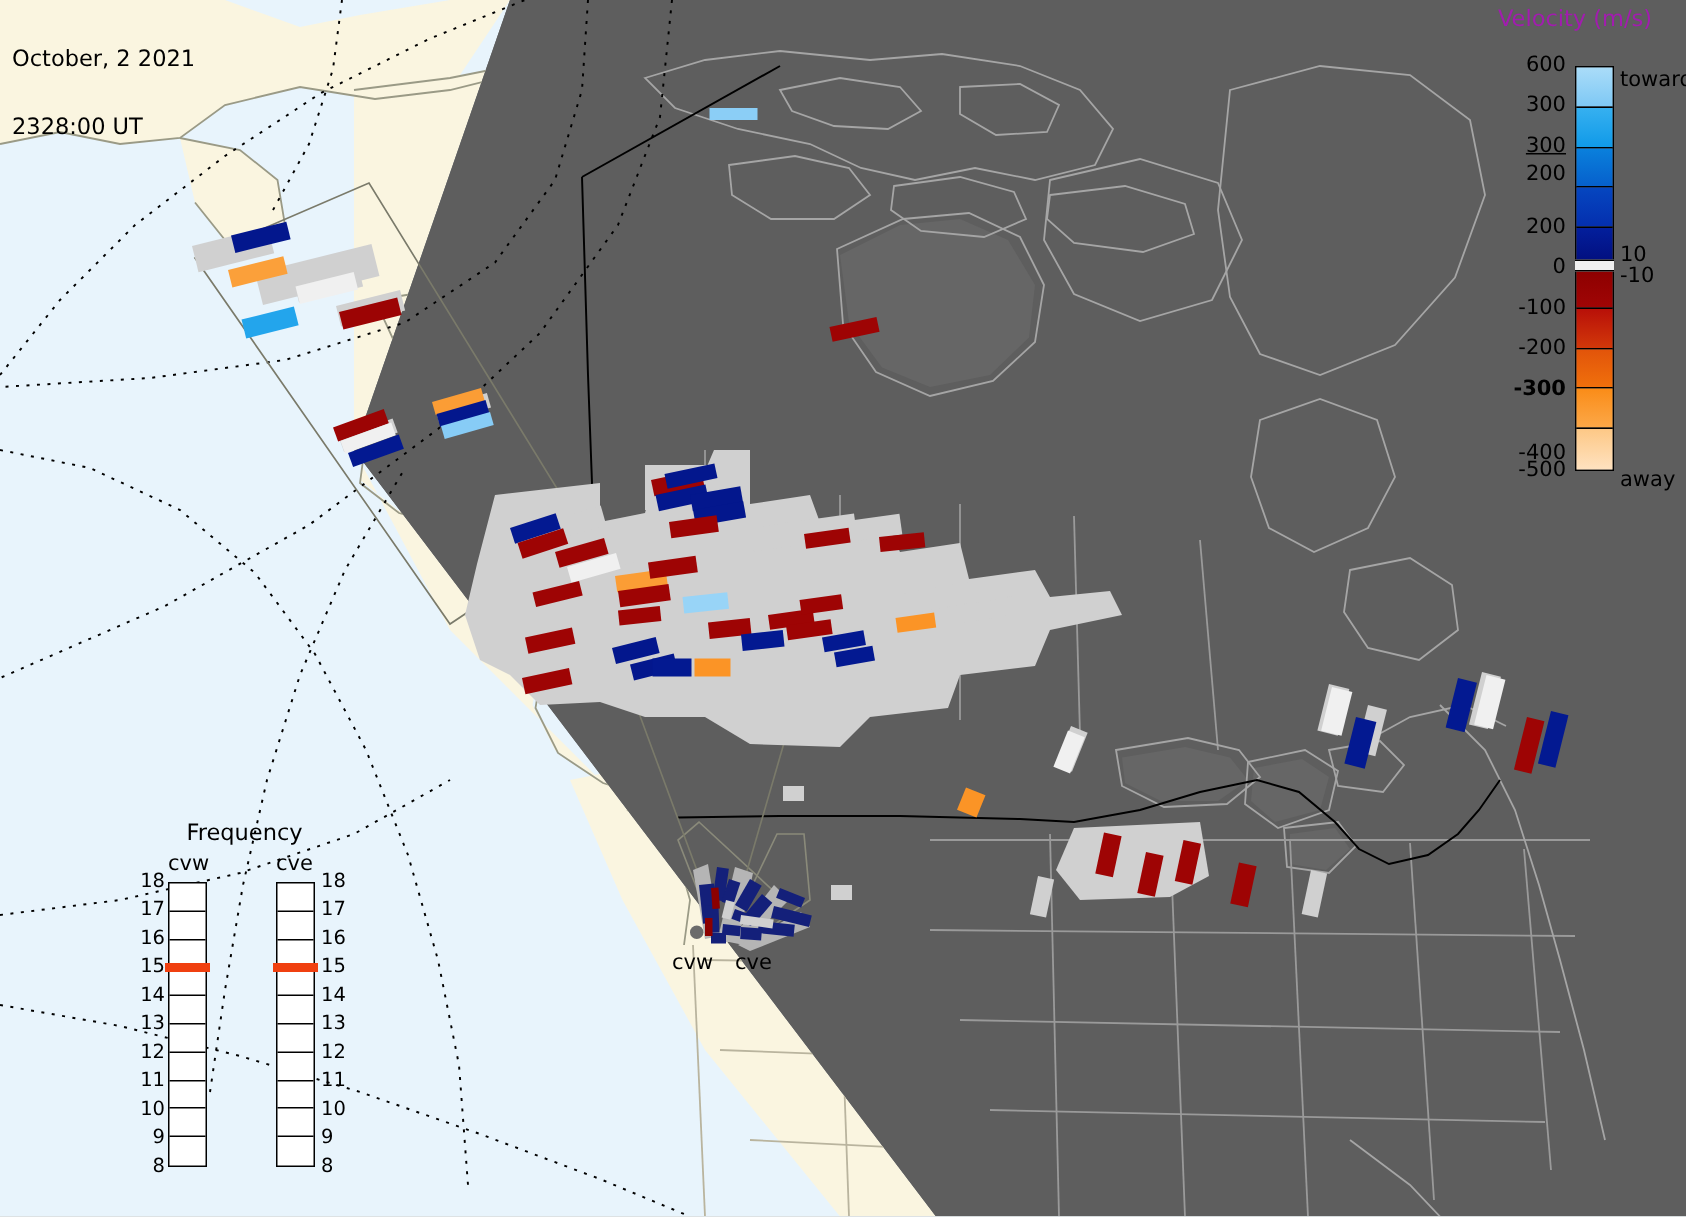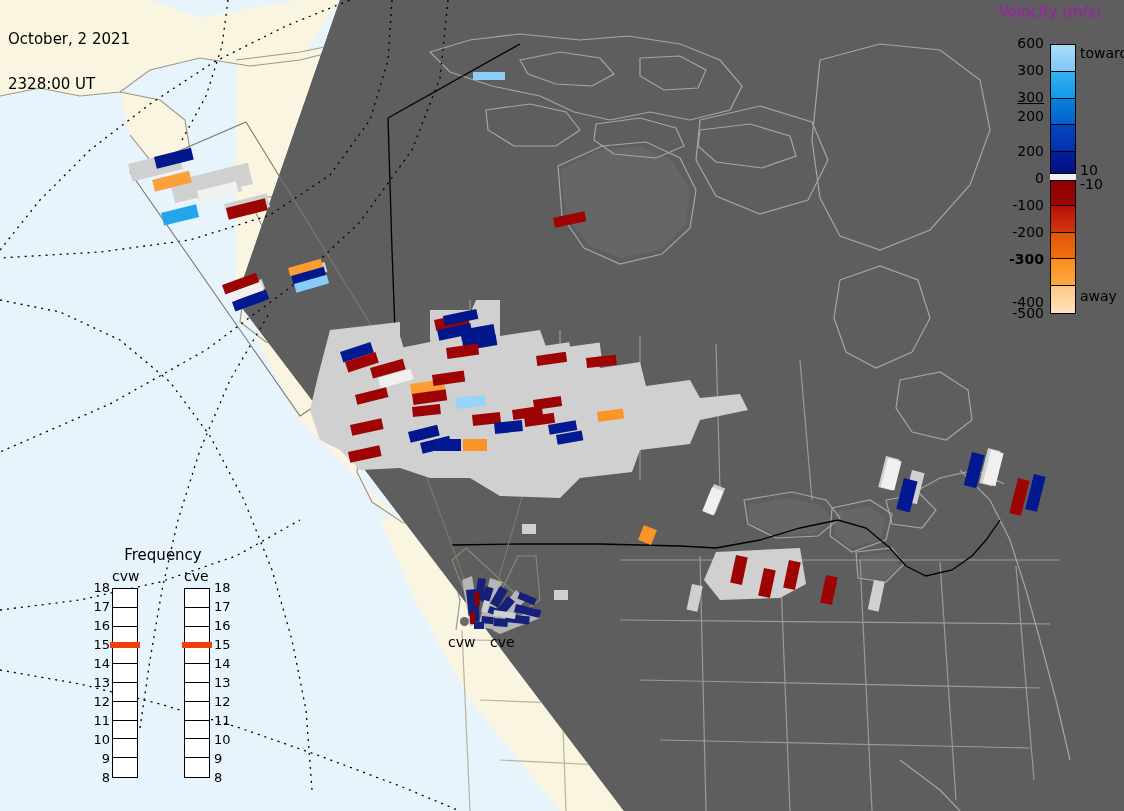--- a/index.html
+++ b/index.html
@@ -366,21 +366,21 @@
         <div class="cb-tick" style="top: 170px;">0</div>
         <div class="cb-tick" style="top: 197px;">-100</div>
         <div class="cb-tick" style="top: 224px;">-200</div>
         <div class="cb-tick" style="top: 251px; font-weight: bold;">-300</div>
         <div class="cb-tick" style="top: 294px; text-align: right;">-400</div>
         <div class="cb-tick" style="top: 305px;">-500</div>
       </div>
     <div class="cb-side" style="left:112px;top:45px;">toward</div>
     <div class="cb-side" style="left:112px;top:162px;">10</div>
     <div class="cb-side" style="left:112px;top:176px;">-10</div>
-    <div class="cb-side" style="left:112px;top:288px;text-align:center;">away</div>
+    <div class="cb-side" style="left:112px;top:312px;text-align:center;">away</div>
   </div>
 
   <div id="freq">
     <div id="freq-title">Frequency</div>
     <div class="fbar-label" style="left:24px;top:22px;">cvw</div>
     <div class="fbar-label" style="left:96px;top:22px;">cve</div>
     <div class="fbar" id="fbar-cvw" style="left:24px;top:42px;">
         <div class="fcell"></div>
         <div class="fcell"></div>
         <div class="fcell"></div>

